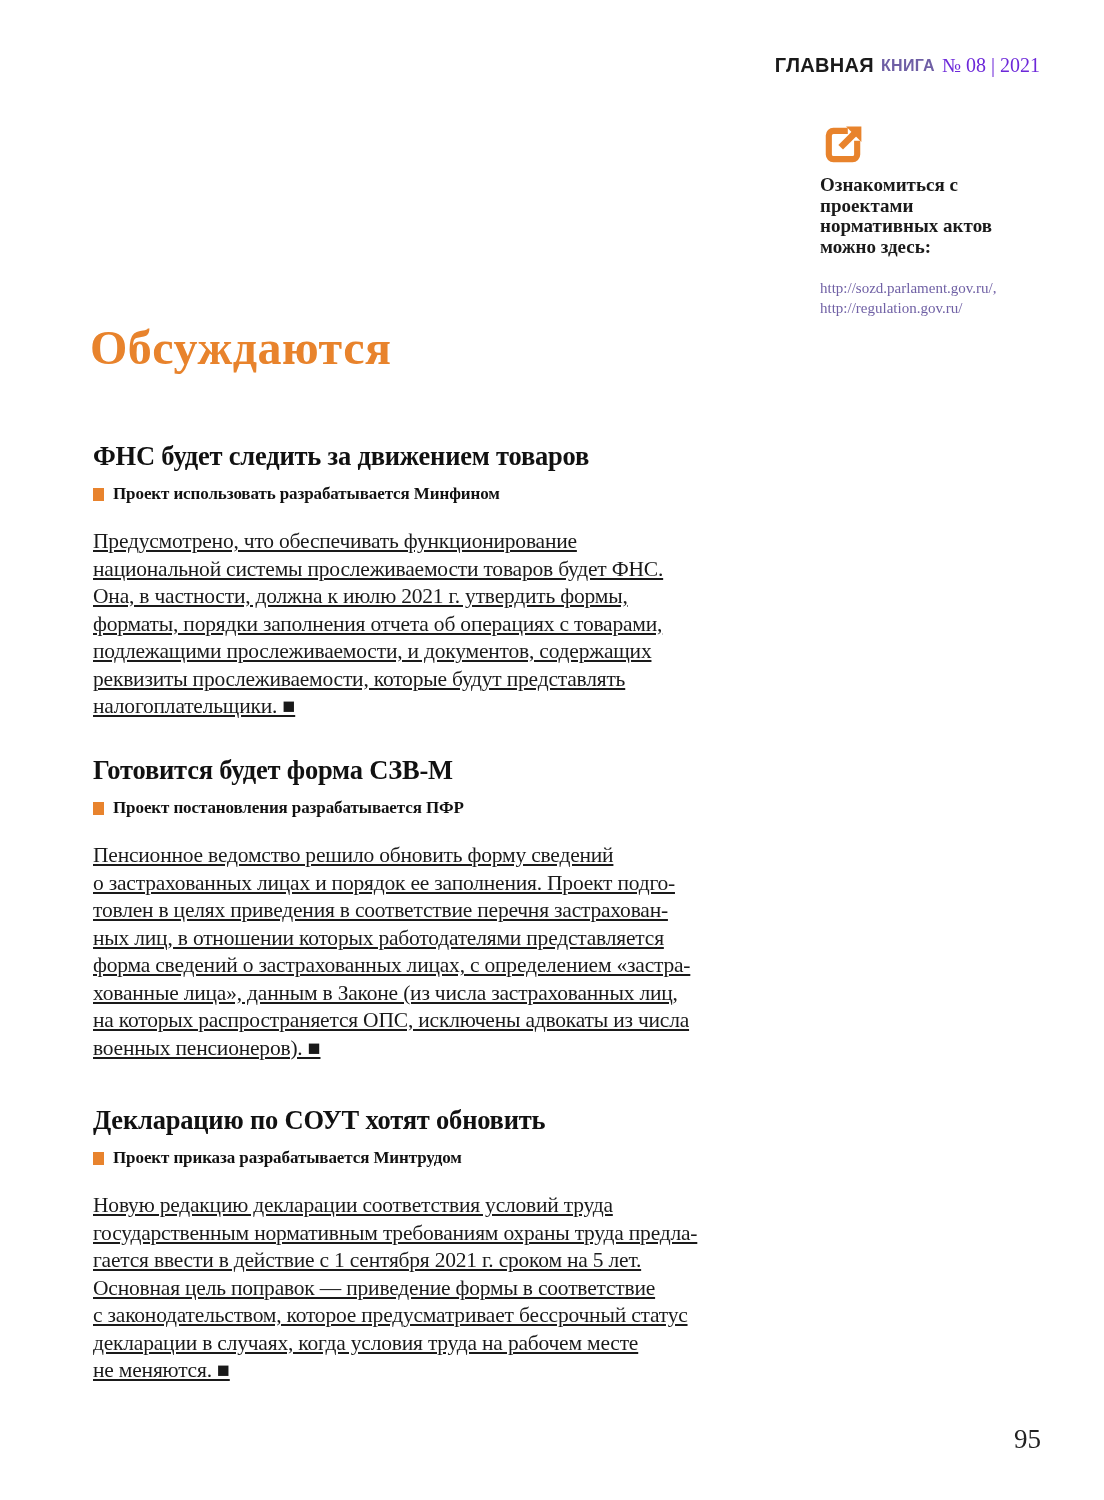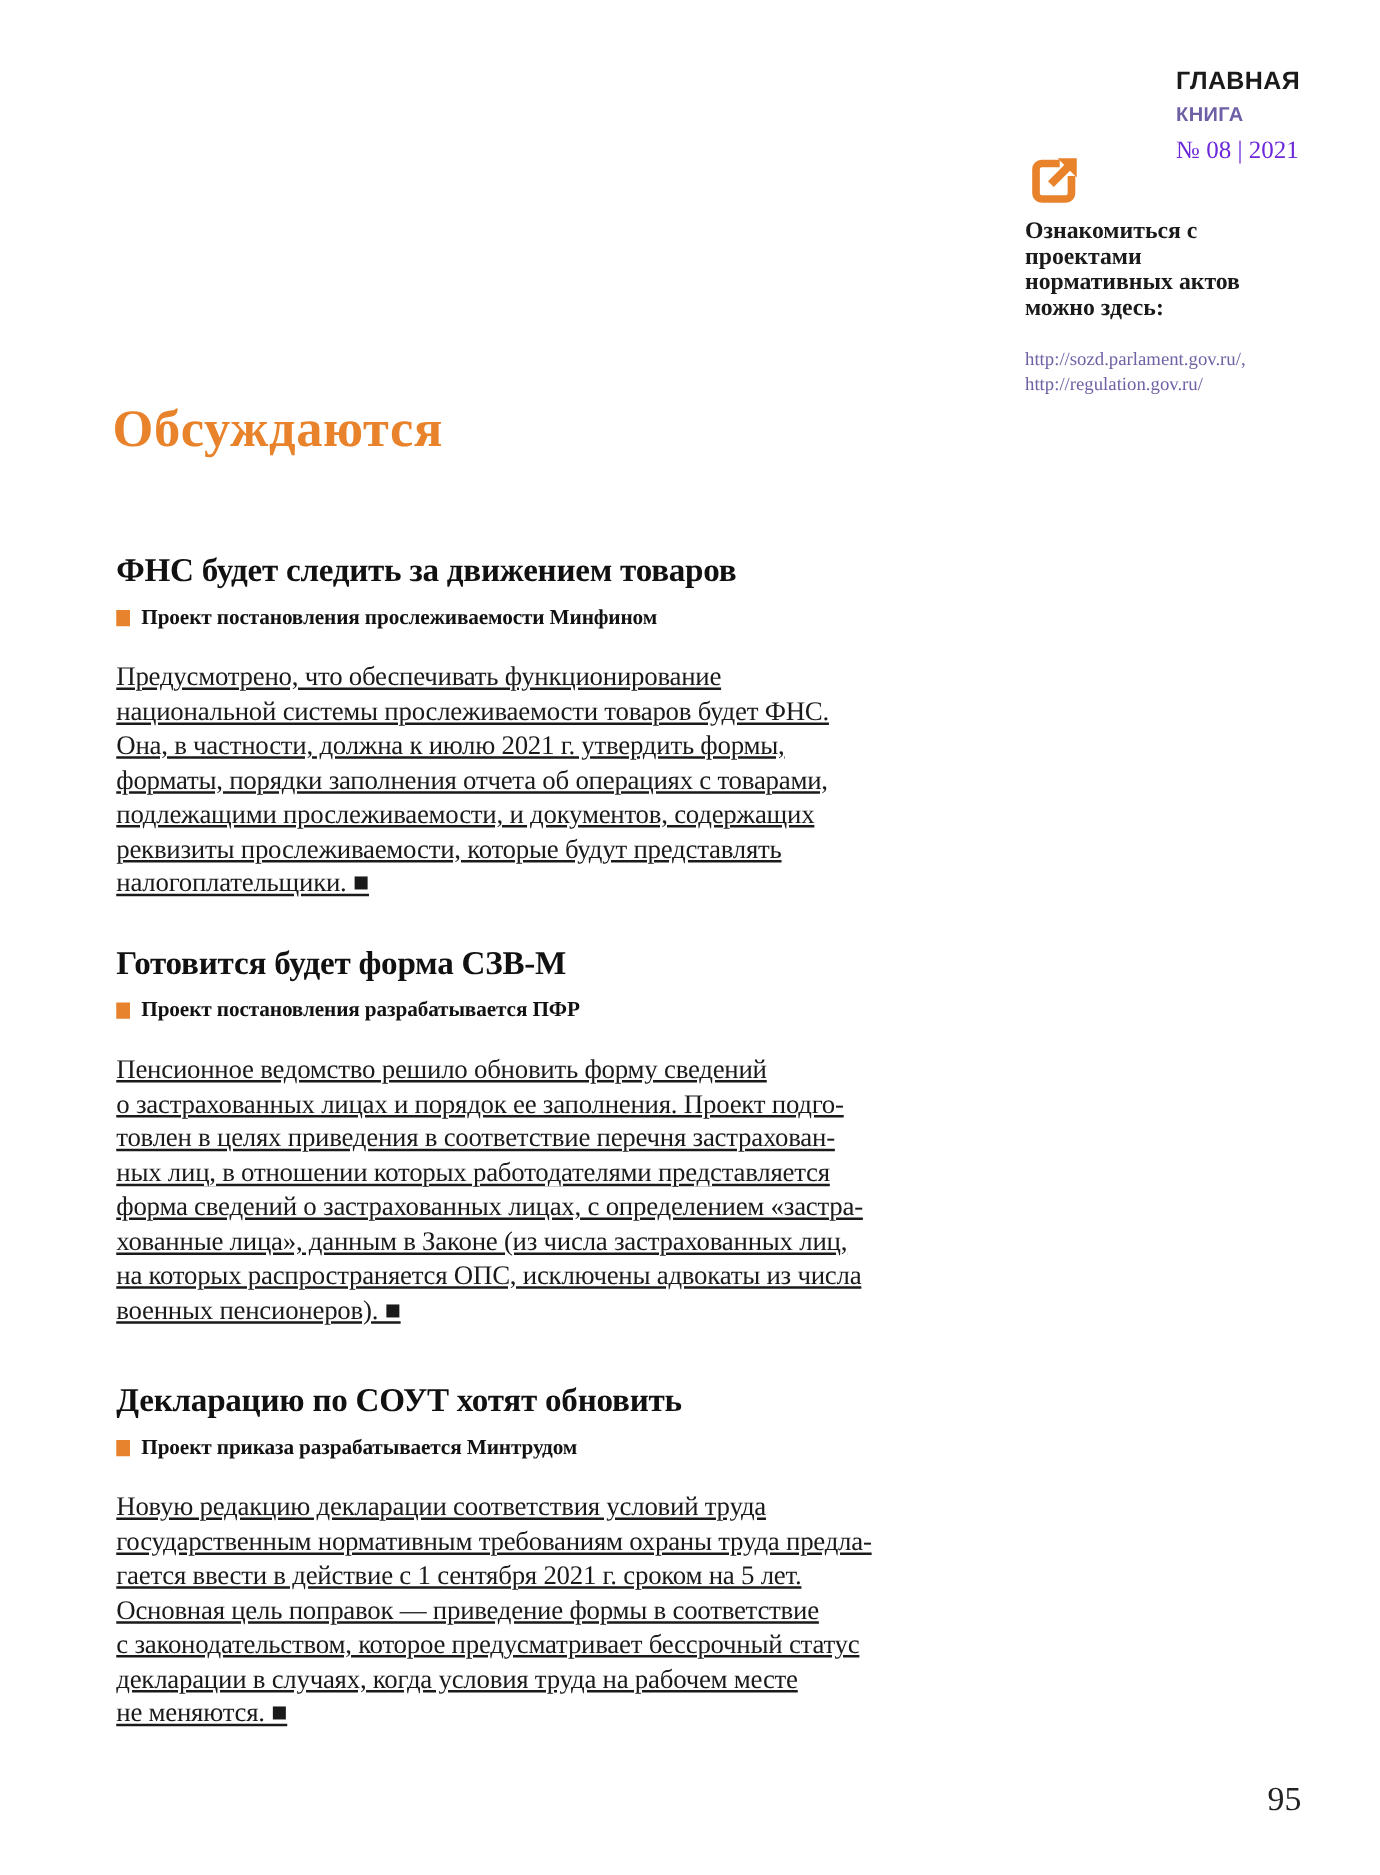--- a/index.html
+++ b/index.html
@@ -16,24 +16,23 @@
     color: #1a1a1a;
     overflow: hidden;
   }
 
   
   .masthead {
     position: absolute;
     top: 54px;
     right: 64px;
     display: flex;
-    align-items: flex-start;
+    align-items: center;
     gap: 7px;
     white-space: nowrap;
-    flex-direction: column;
   }
   .masthead .brand-black {
     font-family: "Liberation Sans", sans-serif;
     font-weight: bold;
     font-size: 20px;
     letter-spacing: 0.3px;
     color: #1a1a1a;
   }
   .masthead .brand-purple {
     font-family: "Liberation Sans", sans-serif;
@@ -91,21 +90,21 @@
     text-decoration: none;
     cursor: pointer;
   }
 
   
   .section-title {
     position: absolute;
     left: 90px;
     top: 320px;
     font-weight: bold;
-    font-size: 42px;
+    font-size: 48px;
     letter-spacing: 0.5px;
     color: #e8832c;
   }
 
   
   .article {
     position: absolute;
     left: 93px;
     width: 700px;
   }
@@ -187,21 +186,21 @@
       <a>http://regulation.gov.ru/</a>
     </div>
   </div>
 
   <div class="section-title">Обсуждаются</div>
 
   <div class="article a1">
     <h2>ФНС будет следить за движением товаров</h2>
     <div class="kicker">
       <span class="bullet"></span>
-      <span class="kicker-text">Проект постановления прослеживаемости Минфином</span>
+      <span class="kicker-text">Проект использовать разрабатывается Минфином</span>
     </div>
     <div class="body">Предусмотрено, что обеспечивать функционирование
 национальной системы прослеживаемости товаров будет ФНС.
 Она, в частности, должна к июлю 2021 г. утвердить формы,
 форматы, порядки заполнения отчета об операциях с товарами,
 подлежащими прослеживаемости, и документов, содержащих
 реквизиты прослеживаемости, которые будут представлять
 налогоплательщики. ■</div>
   </div>
 

